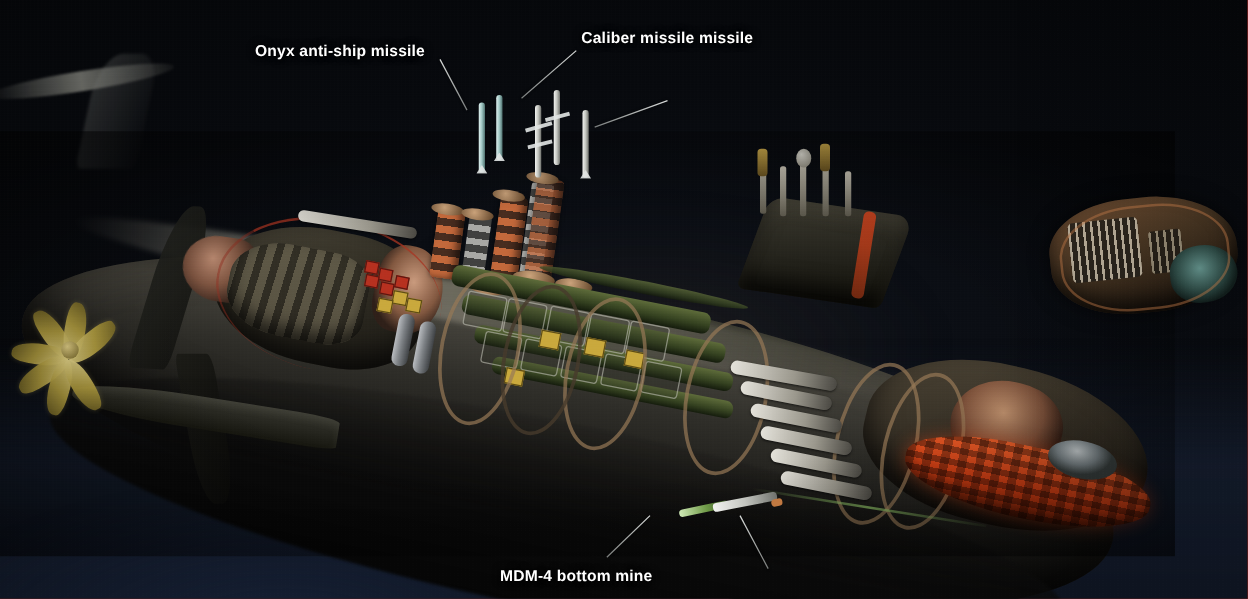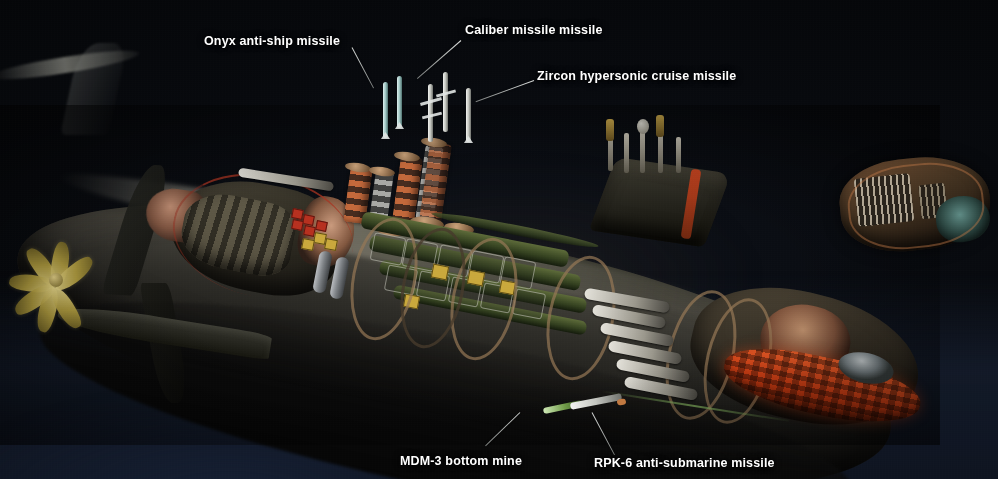--- a/index.html
+++ b/index.html
@@ -378,18 +378,16 @@
   <div>
     <div class="leader" style="left:352px;top:47px;width:46px;transform:rotate(62deg)"></div>
     <div class="leader" style="left:461px;top:40px;width:58px;transform:rotate(139deg)"></div>
     <div class="leader" style="left:534px;top:80px;width:62px;transform:rotate(160deg)"></div>
     <div class="leader" style="left:520px;top:412px;width:48px;transform:rotate(136deg)"></div>
     <div class="leader" style="left:592px;top:412px;width:48px;transform:rotate(62deg)"></div>
   </div>
 
   <div class="label" style="left:204px;top:34px">Onyx anti-ship missile</div>
   <div class="label" style="left:465px;top:23px">Caliber missile missile</div>
-  <div class="label" style="left:537px;top:69px">Zircon hypersonic cruise missile</div>
-  <div class="label" style="left:400px;top:454px">MDM-3 bottom mine</div>
-  <div class="label" style="left:594px;top:456px">RPK-6 anti-submarine missile</div>
+  <div class="label" style="left:400px;top:454px">MDM-4 bottom mine</div>
 
   <div class="noise"></div>
 </div>
 
 </body></html>

